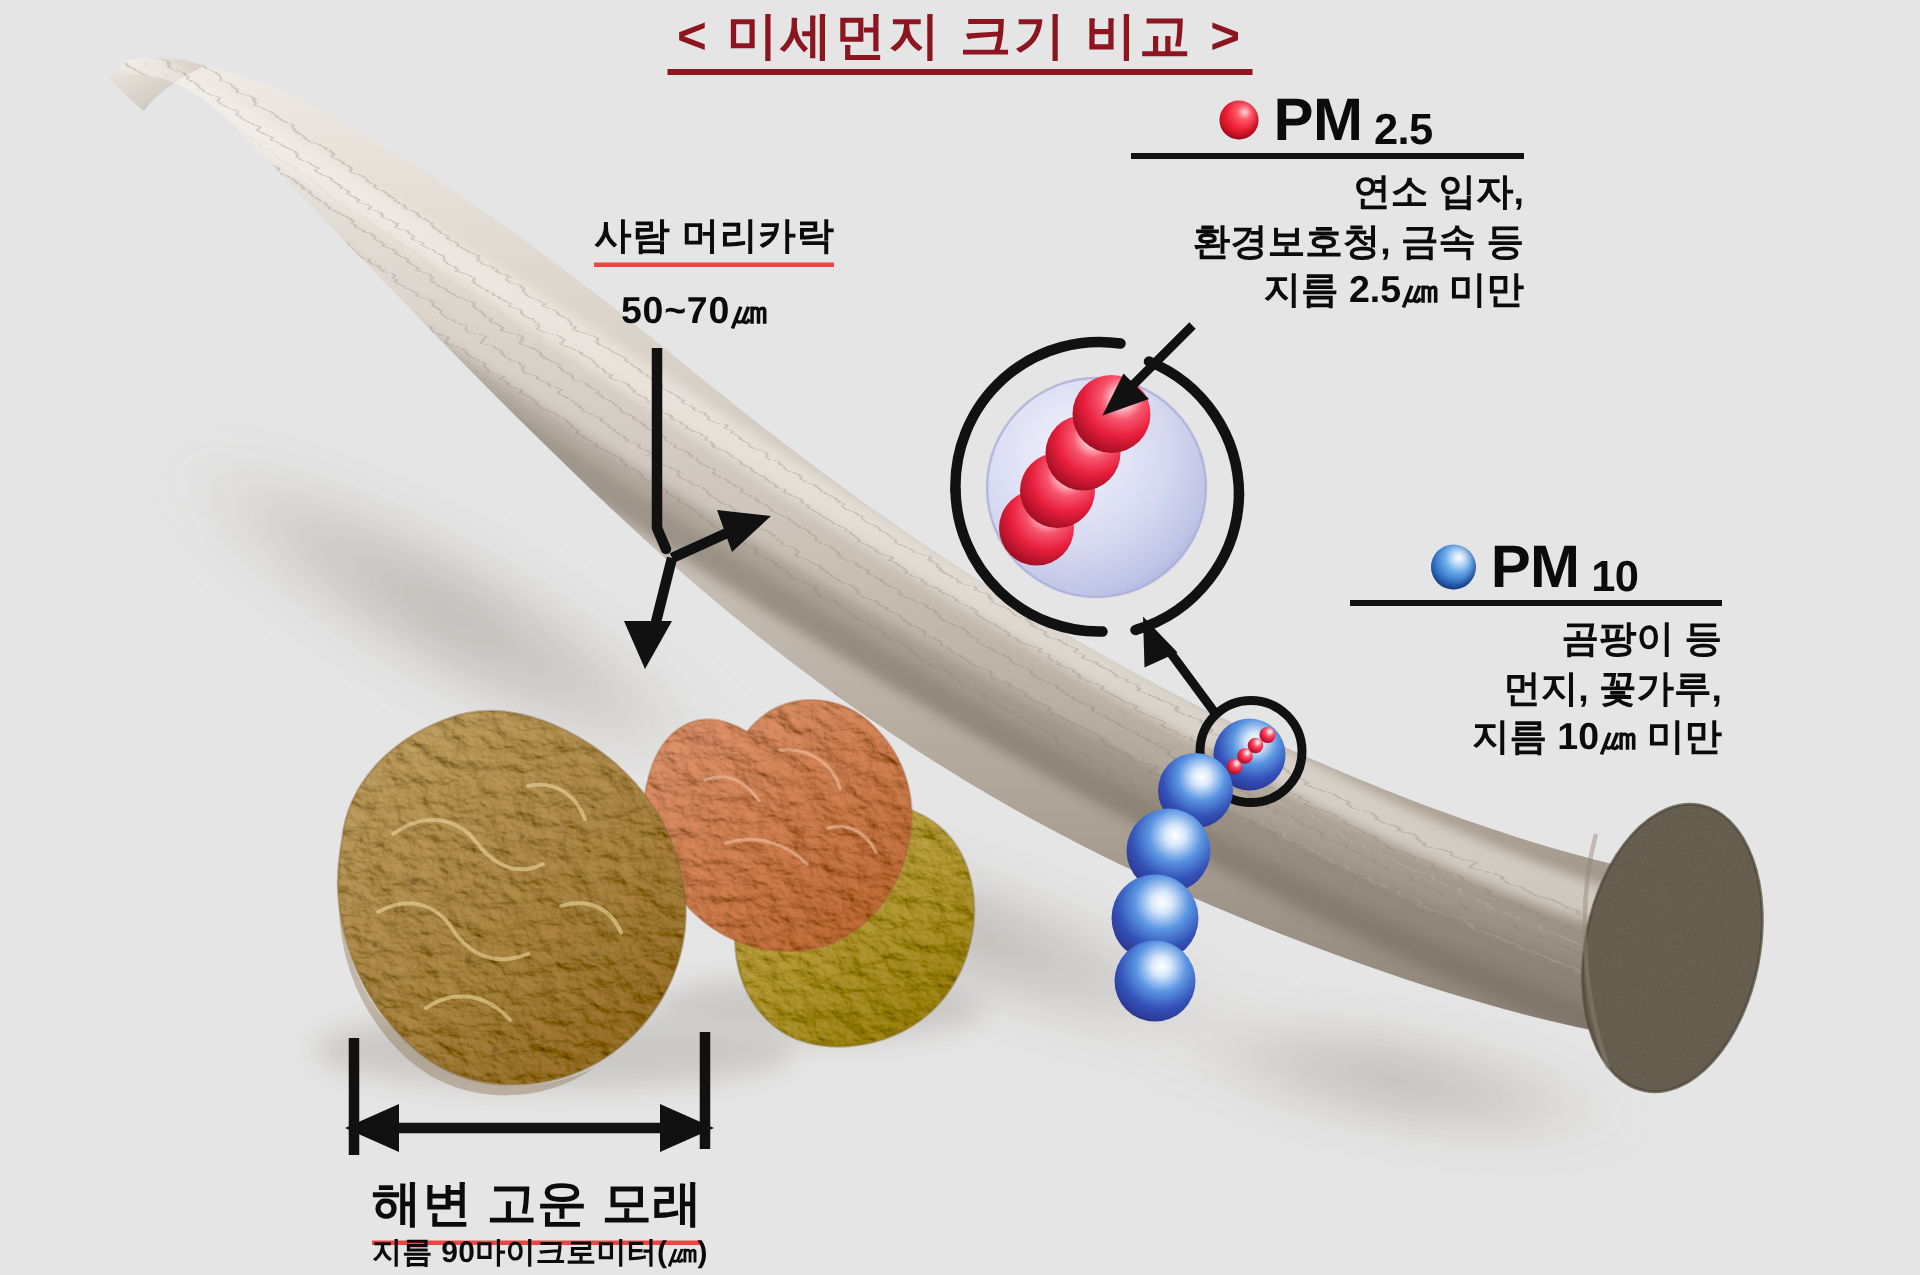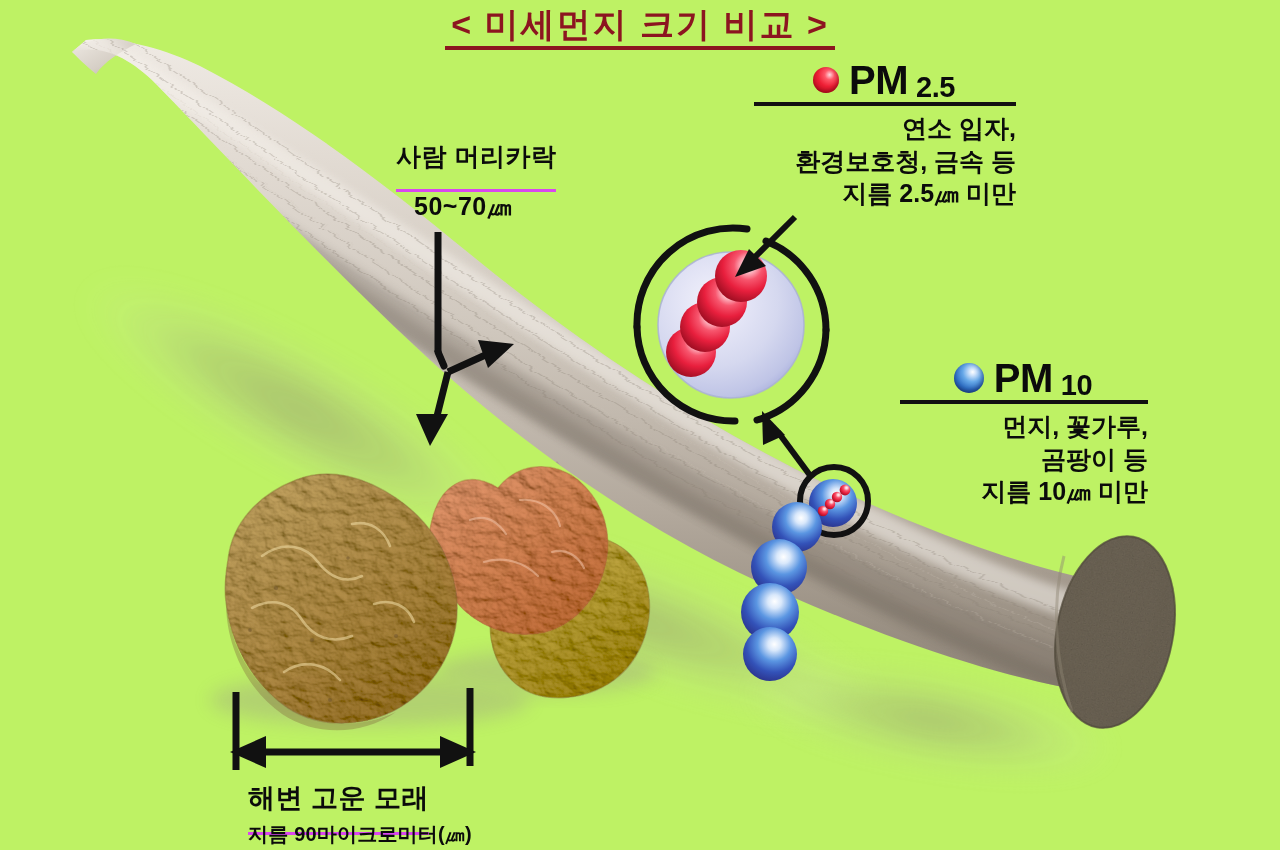--- a/index.html
+++ b/index.html
@@ -13,21 +13,21 @@
     position: relative;
     overflow: hidden;
     font-family: "Liberation Sans", "DejaVu Sans", sans-serif;
     -webkit-font-smoothing: antialiased;
   }
   #stage {
     position: absolute;
     left: 0; top: 0;
     width: 1280px;
     height: 850px;
-    background: #bef264;
+    background: #e5e5e5;
   }
 
   
   .title-wrap {
     position: absolute;
     left: 0; top: 6px;
     width: 1280px;
     text-align: center;
   }
   .title-text {
@@ -43,40 +43,40 @@
   }
 
   
   .lbl {
     position: absolute;
     color: #0b0b0b;
     font-weight: bold;
     white-space: nowrap;
   }
   .underlined {
-    border-bottom: 3px solid #d946ef;
-    padding-bottom: 16px;
+    border-bottom: 3px solid #ef4444;
+    padding-bottom: 2px;
   }
 
   
   #hair-label {
     left: 396px; top: 140px;
     font-size: 25px;
     letter-spacing: 0.5px;
   }
   #hair-size {
     left: 414px; top: 190px;
     font-size: 25px;
     letter-spacing: 0.5px;
   }
 
   
   #sand-label {
     left: 248px; top: 780px;
-    font-size: 27px;
+    font-size: 33px;
     letter-spacing: 0.5px;
   }
   #sand-size {
     left: 248px; top: 821px;
     font-size: 20px;
     letter-spacing: 0.2px;
   }
 
   
   #source-credit {
@@ -489,20 +489,20 @@
     </div>
   </div>
 
   <div class="pm-block" id="pm10-block">
     <div class="pm-head">
       <span class="bullet blue"></span>
       <span class="pm-name">PM</span>
       <span class="pm-sub">10</span>
     </div>
     <div class="pm-lines">
+      <div>곰팡이 등</div>
       <div>먼지, 꽃가루,</div>
-      <div>곰팡이 등</div>
       <div>지름 10㎛ 미만</div>
     </div>
   </div>
 
 
 </div>
 
 </body></html>

